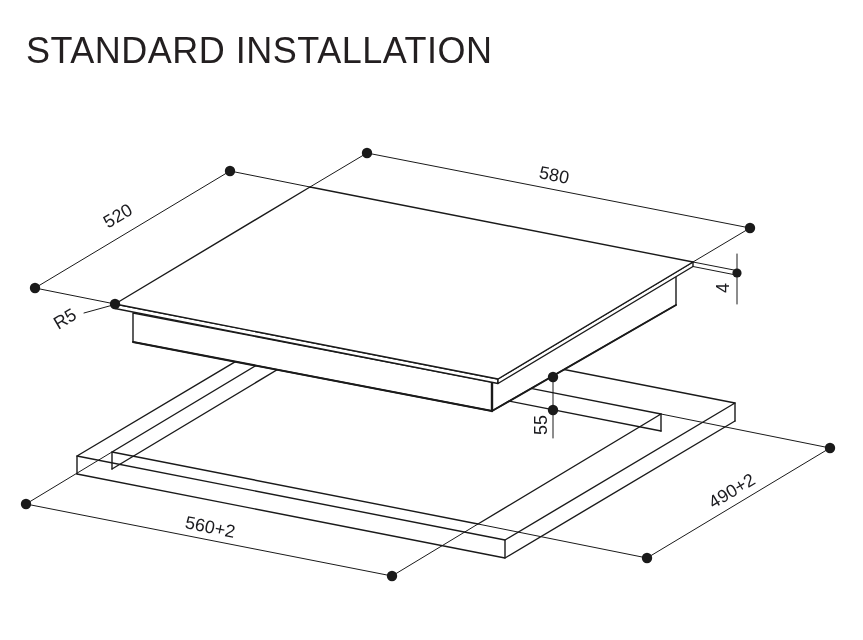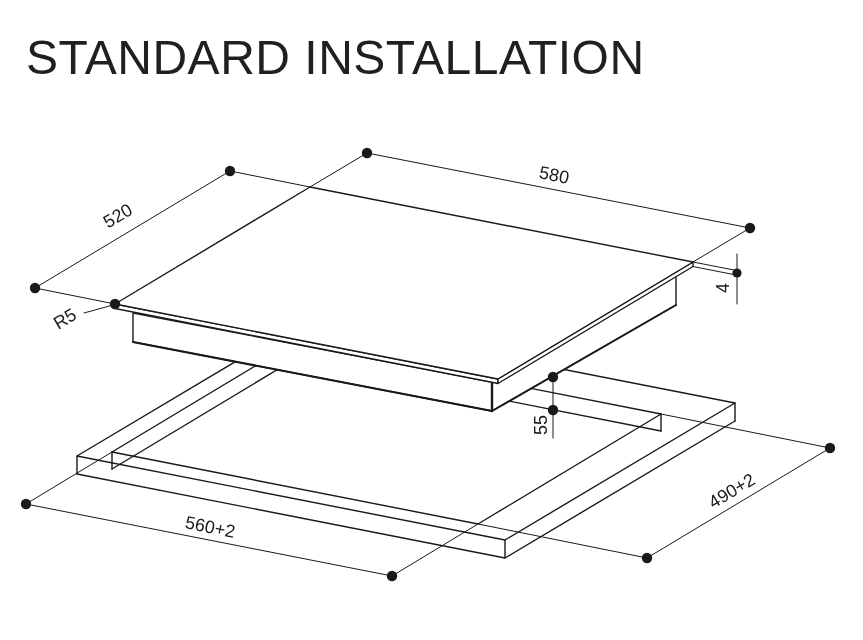--- a/index.html
+++ b/index.html
@@ -6,21 +6,21 @@
   body{
     width:863px;height:640px;
     background:#ffffff;
     position:relative;
     overflow:hidden;
     font-family:"Liberation Sans", sans-serif;
   }
   .page-title{
     position:absolute;
     left:26px;top:30px;
-    font-size:48px;
+    font-size:36px;
     font-weight:400;
     letter-spacing:0.5px;
     color:#231f20;
     white-space:nowrap;
   }
   svg{position:absolute;left:0;top:0;}
   .dim-text{
     font-family:"Liberation Sans", sans-serif;
     font-size:18px;
     font-weight:400;

